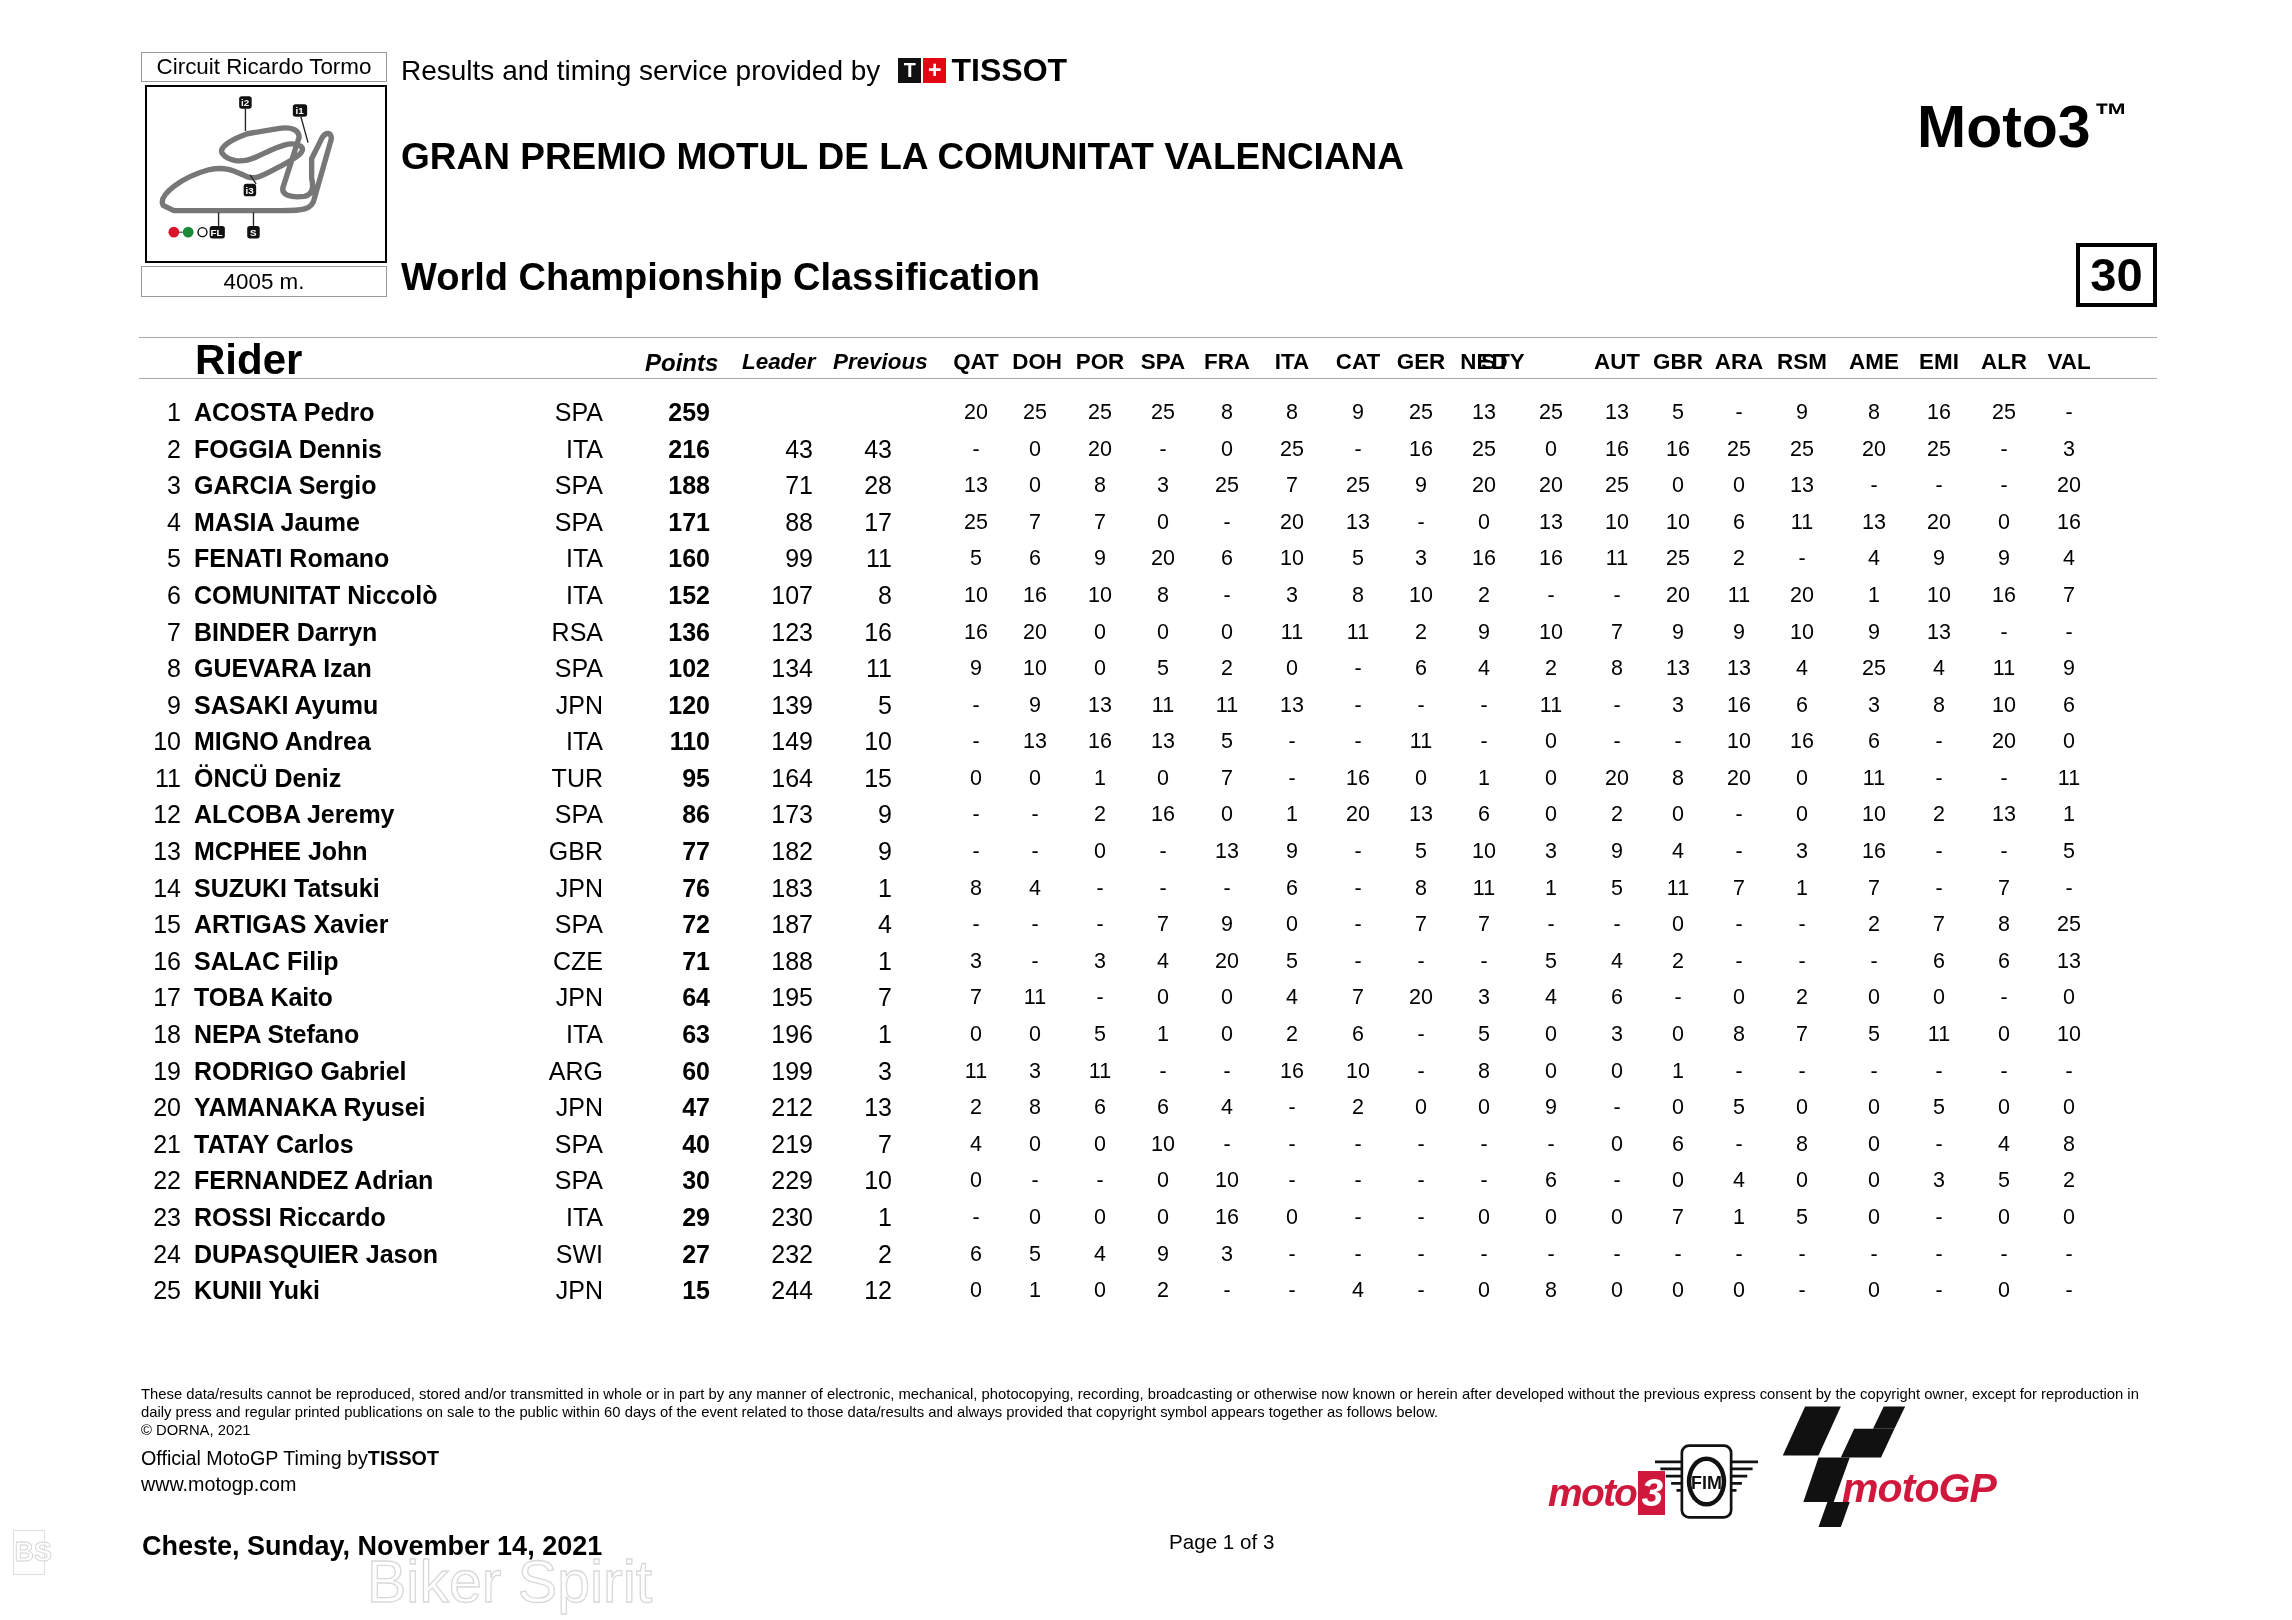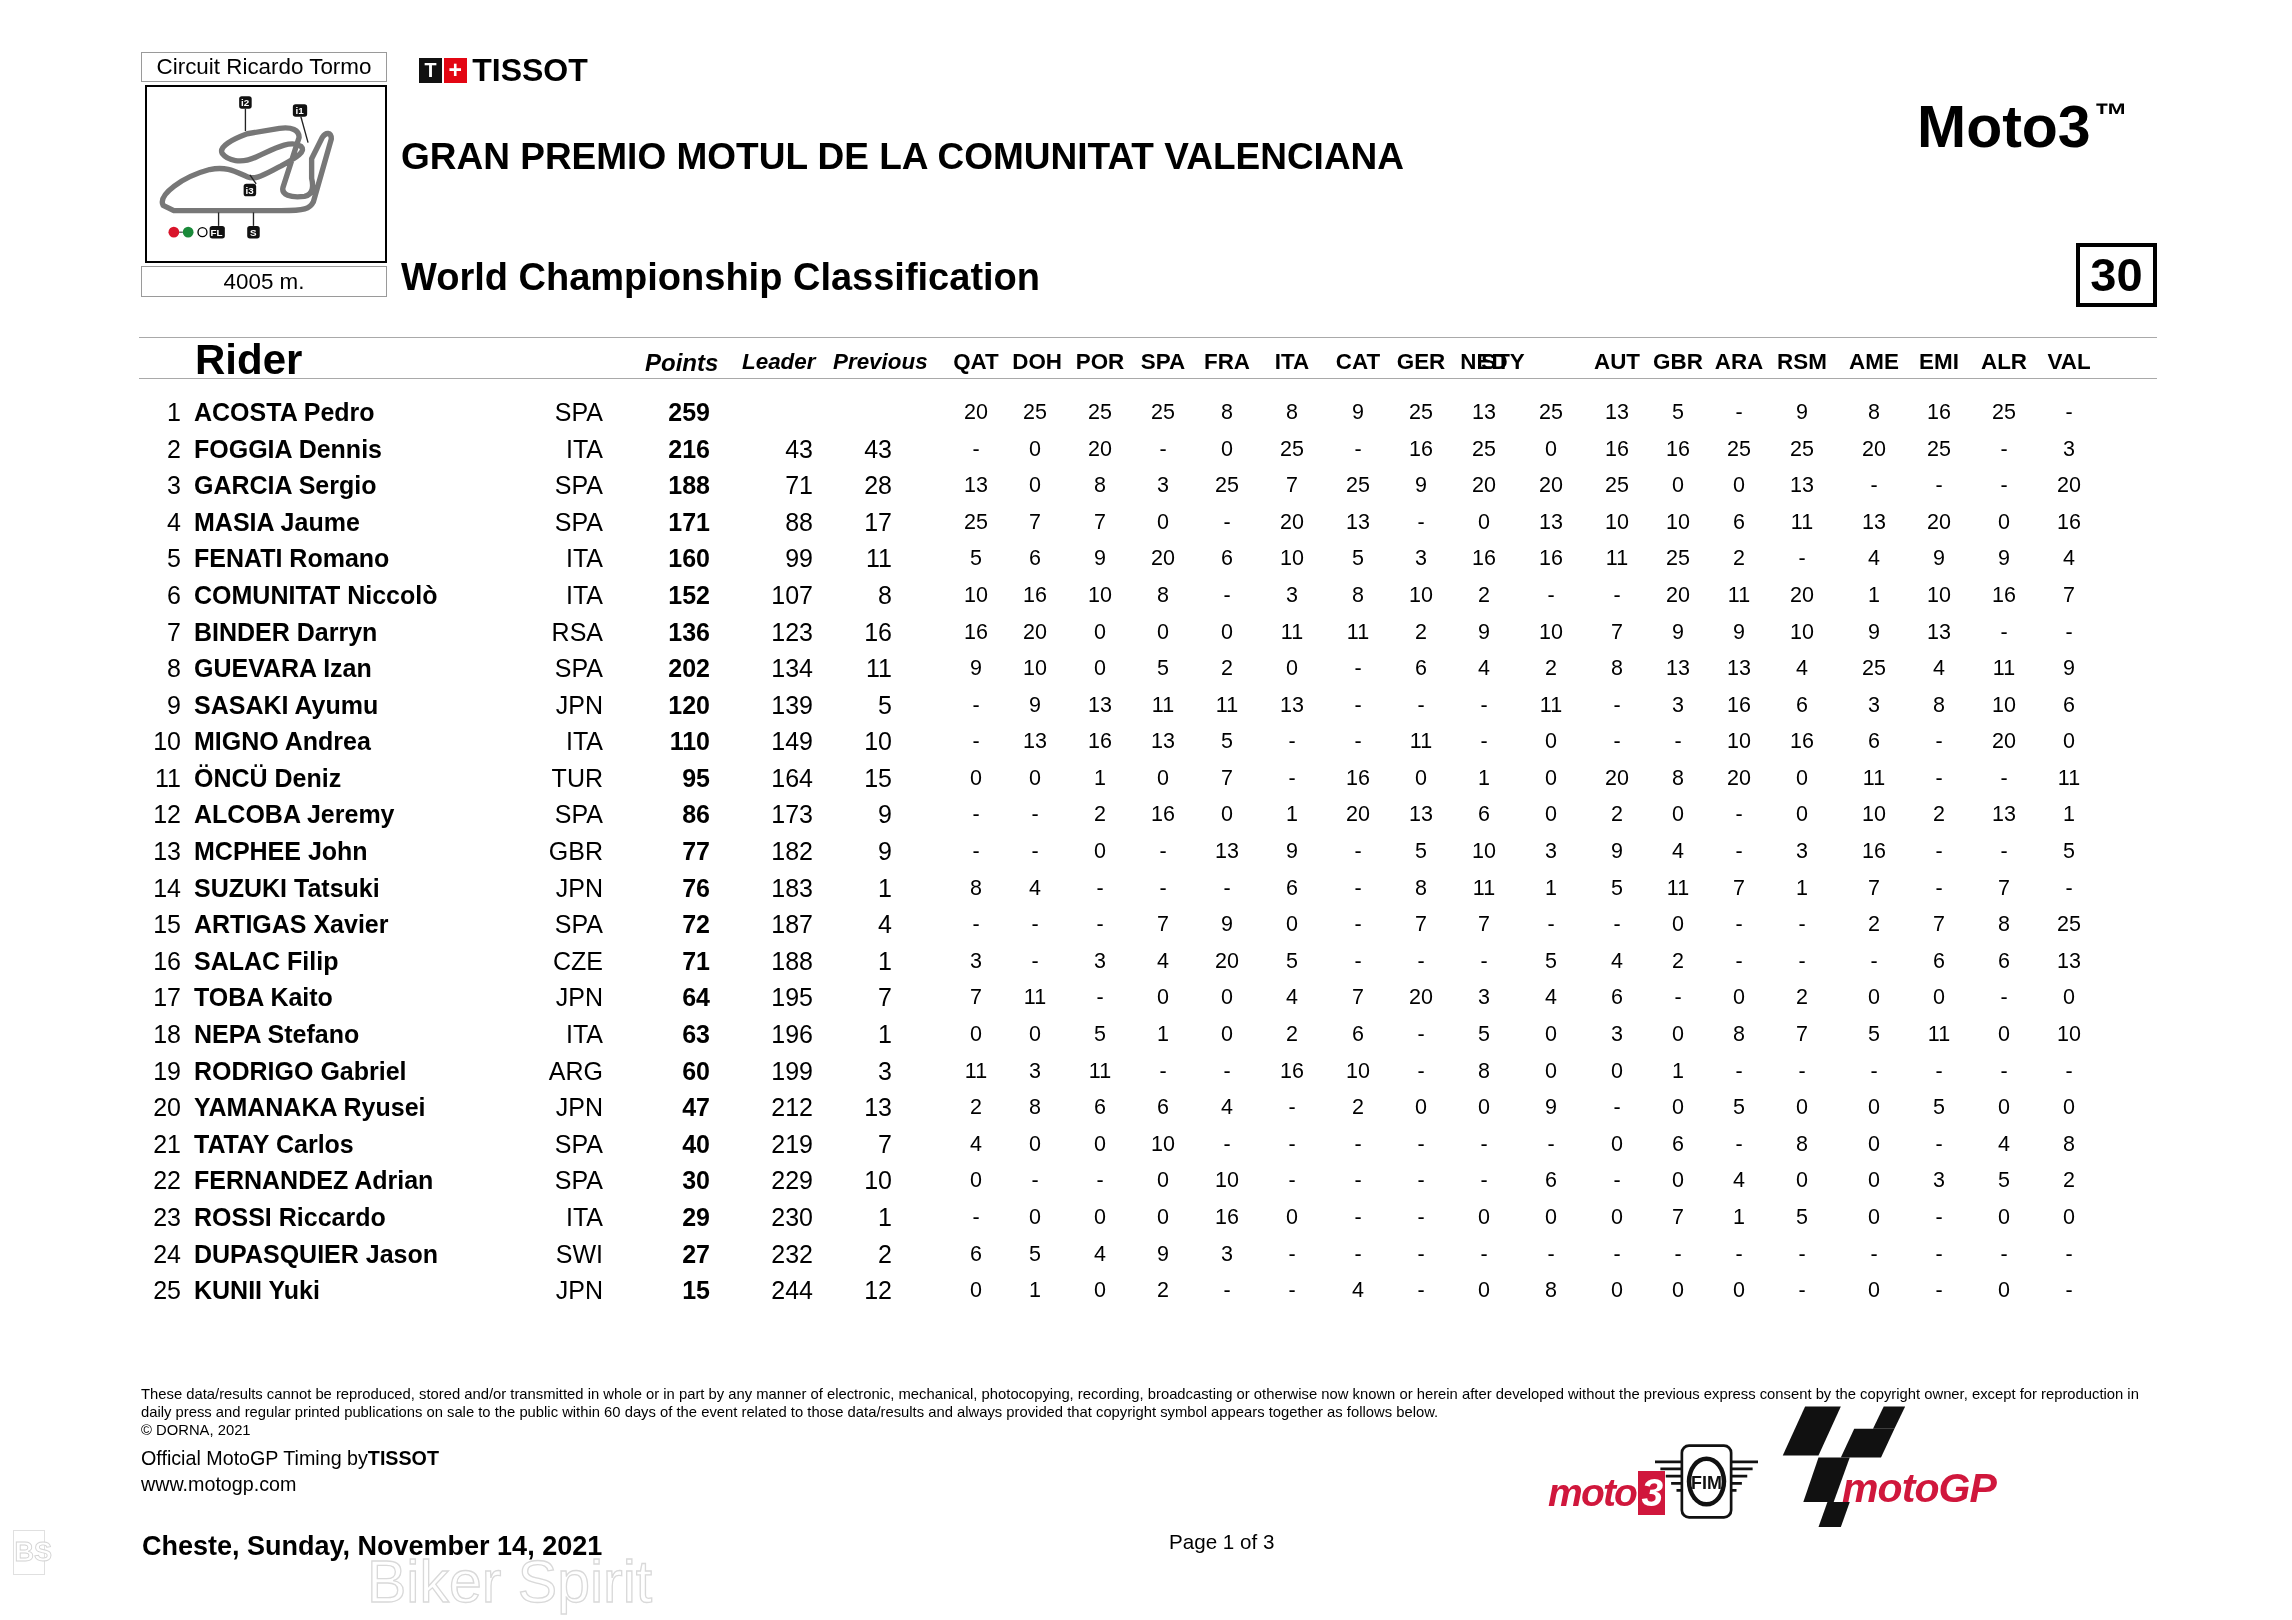--- a/index.html
+++ b/index.html
@@ -78,20 +78,21 @@
       <rect x="112" y="155" width="14" height="14" rx="3" fill="#111"></rect>
         <text x="115" y="166" fill="#fff">S</text>
       <line x1="119" y1="155" x2="119" y2="140" stroke="#222" stroke-width="1.5"></line>
     </g>
   </svg>
 </div>
 
 <div class="abs length-box">4005 m.</div>
 
 <div class="abs provider">
+  <span>Results and timing service provided by</span>
   <span class="tissot-logo">
     <span class="tbox">T</span>
       <span class="cbox">+</span>
     <span>TISSOT</span>
   </span>
 </div>
 
 <div class="abs gp-title">GRAN PREMIO MOTUL DE LA COMUNITAT VALENCIANA</div>
 <div class="abs doc-title">World Championship Classification</div>
 
@@ -310,21 +311,21 @@
       <span class="cell rc" style="left: 1775px;">10</span>
       <span class="cell rc" style="left: 1847px;">9</span>
       <span class="cell rc" style="left: 1912px;">13</span>
       <span class="cell rc" style="left: 1977px;">-</span>
       <span class="cell rc" style="left: 2042px;">-</span>
     </div>
     <div class="abs row" style="top: 650px;">
       <span class="cell pos">8</span>
       <span class="cell name">GUEVARA Izan</span>
       <span class="cell nat">SPA</span>
-      <span class="cell pts">202</span>
+      <span class="cell pts">102</span>
       <span class="cell lead">134</span>
       <span class="cell prev">11</span>
       <span class="cell rc" style="left: 949px;">9</span>
       <span class="cell rc" style="left: 1008px;">10</span>
       <span class="cell rc" style="left: 1073px;">0</span>
       <span class="cell rc" style="left: 1136px;">5</span>
       <span class="cell rc" style="left: 1200px;">2</span>
       <span class="cell rc" style="left: 1265px;">0</span>
       <span class="cell rc" style="left: 1331px;">-</span>
       <span class="cell rc" style="left: 1394px;">6</span>

